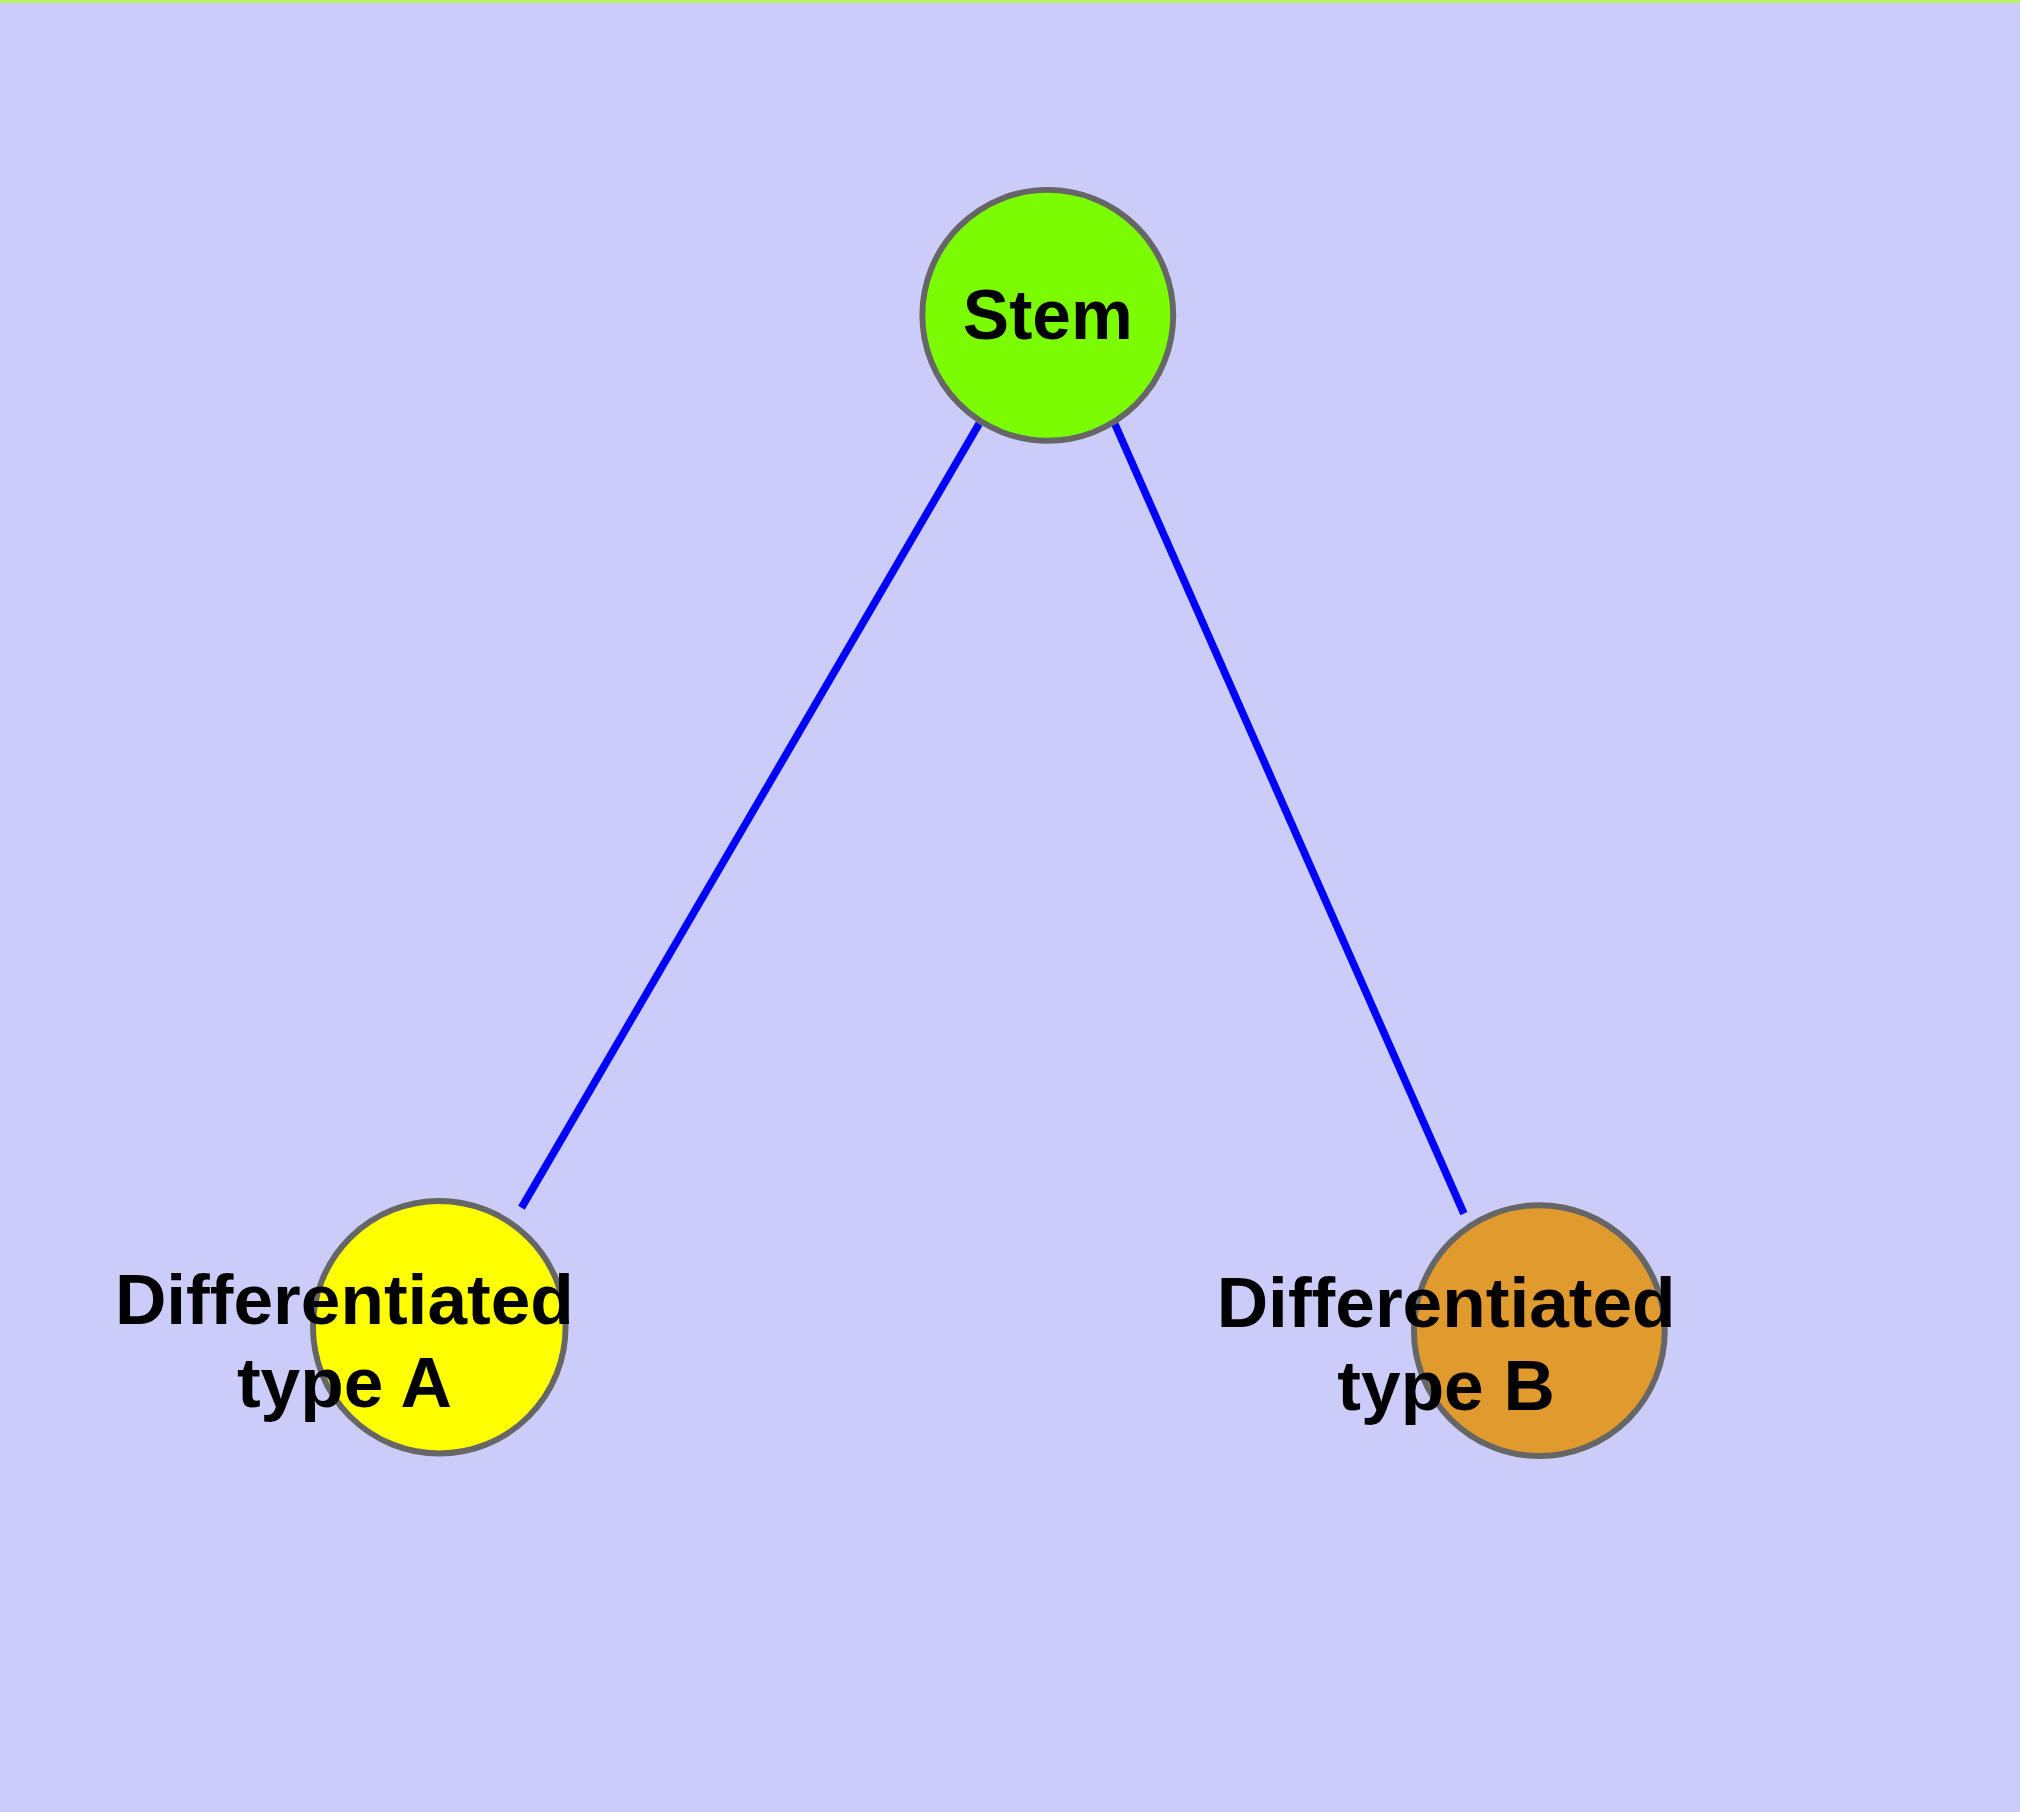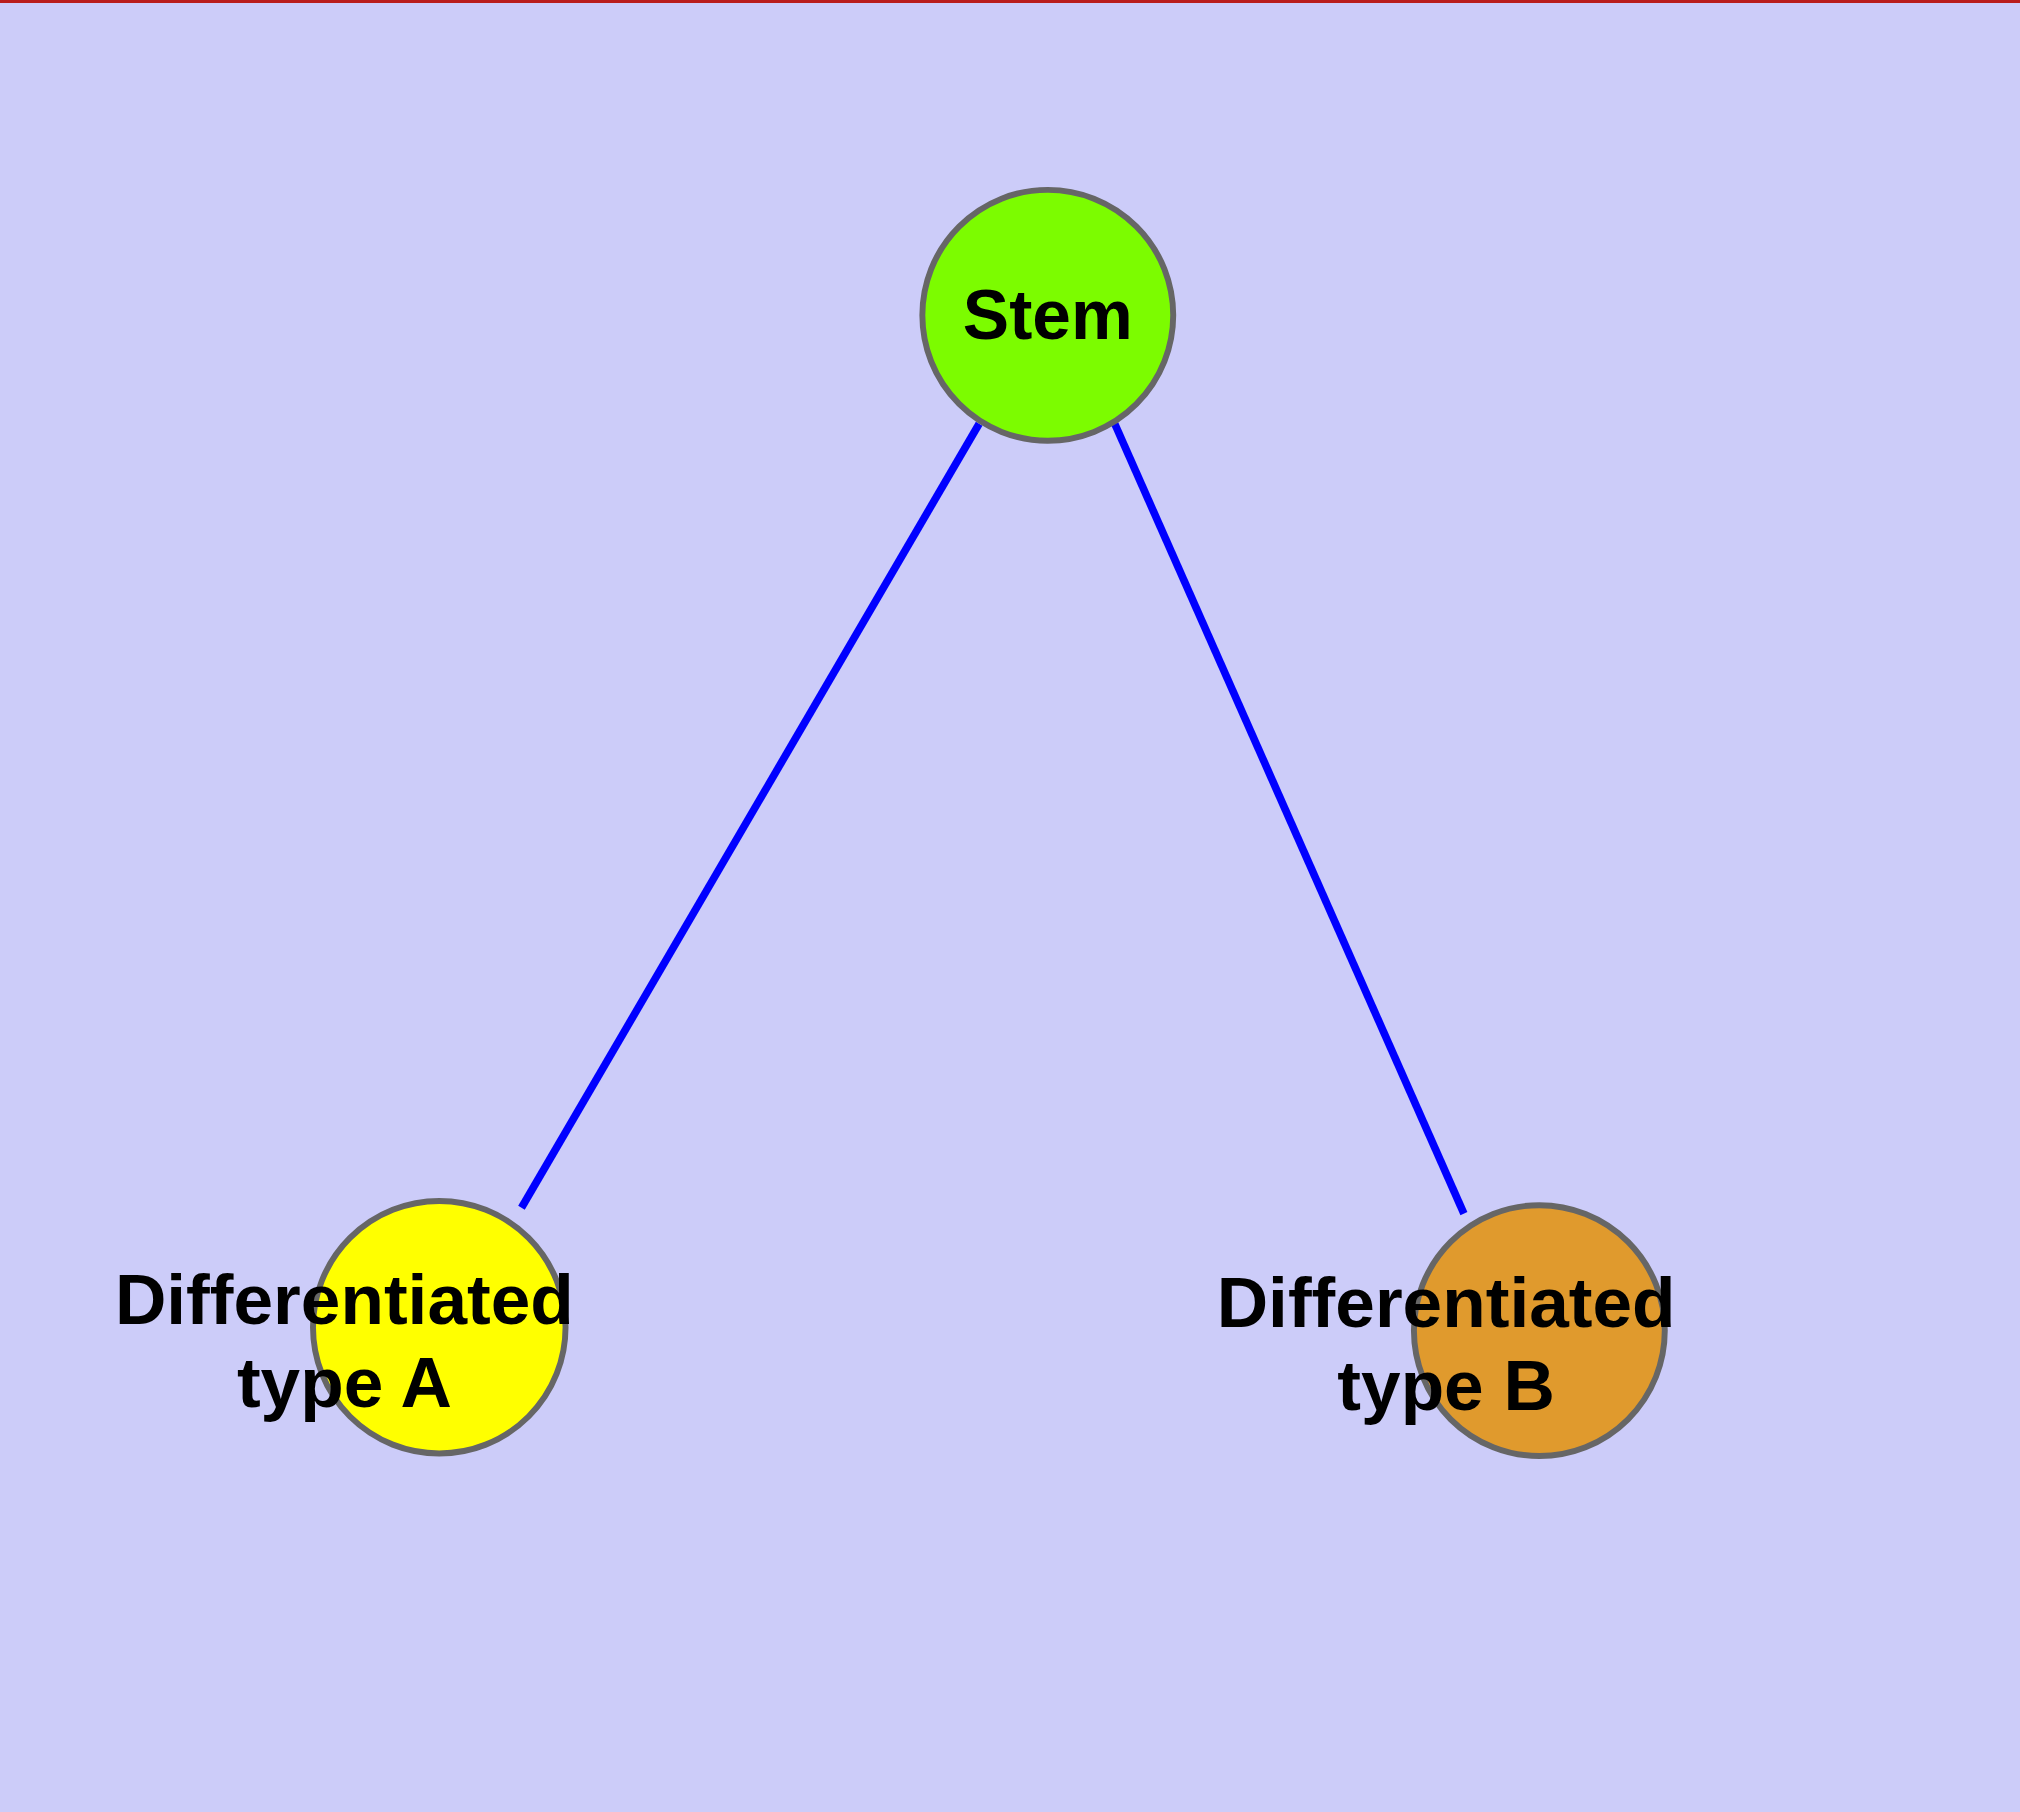--- a/index.html
+++ b/index.html
@@ -5,21 +5,21 @@
   html, body {
     margin: 0;
     padding: 0;
     background: #ffffff;
   }
   #canvas {
     position: relative;
     width: 2021px;
     height: 1812px;
     overflow: hidden;
-    background: #b91c1c;
+    background: #bef264;
   }
   #plot-background {
     position: absolute;
     left: 0;
     top: 3.4px;
     width: 2021px;
     height: 1809px;
     background: #ccccf9;
   }
   #graph-svg {

